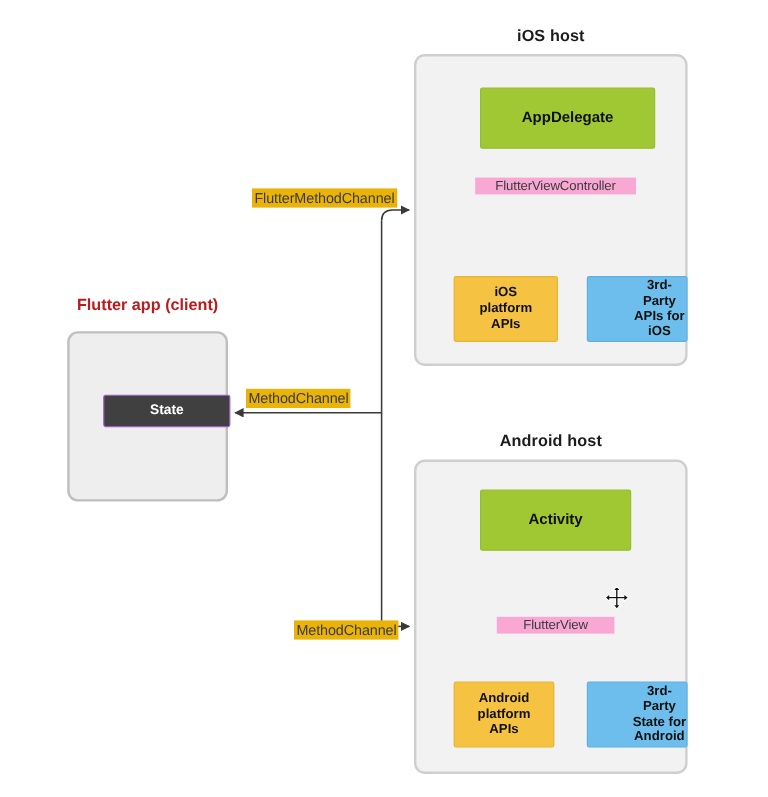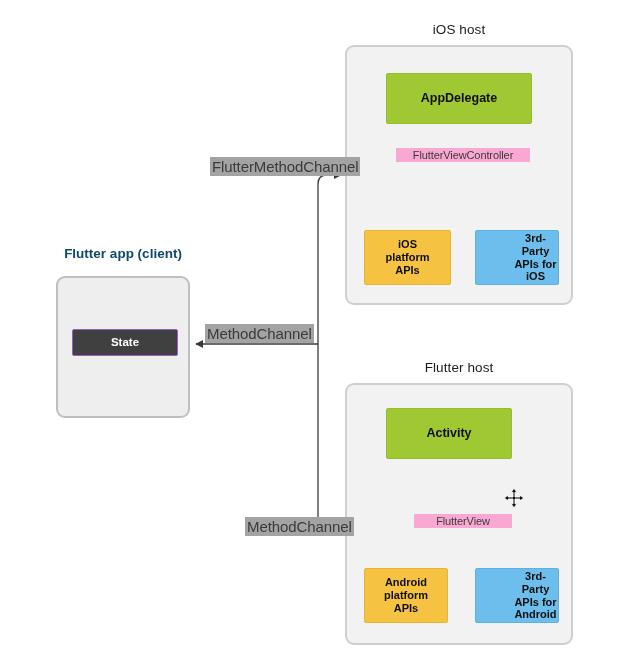--- a/index.html
+++ b/index.html
@@ -24,55 +24,56 @@
   .host-box {
     position: absolute;
     background: #f2f2f2;
     border: 2px solid #cfcfcf;
     border-radius: 9px;
     box-sizing: border-box;
   }
   .host-title {
     position: absolute;
     font-size: 13.5px;
-    font-weight: normal;
+    font-weight: bold;
     color: #1c1c1c;
     text-align: center;
     white-space: nowrap;
     letter-spacing: 0.1px;
   }
 
   
   .client-box {
     position: absolute;
     background: #eeeeee;
     border: 2px solid #bfbfbf;
     border-radius: 9px;
     box-sizing: border-box;
   }
   .client-title {
     position: absolute;
     font-size: 13.5px;
     font-weight: bold;
-    color: #0c4a6e;
+    color: #b91c1c;
     text-align: center;
     white-space: nowrap;
   }
 
   
   .node {
     position: absolute;
     box-sizing: border-box;
     display: flex;
     align-items: center;
     justify-content: center;
     text-align: center;
     font-weight: bold;
     line-height: 1.18;
     border-radius: 2px;
+    margin-left: 14px;
   }
   .node-green {
     background: #a0c832;
     border: 1px solid #96bd2c;
     color: #101010;
     font-size: 12.5px;
   }
   .node-orange {
     background: #f5c242;
     border: 1px solid #e8b531;
@@ -89,23 +90,23 @@
   .node-purple {
     background: #404040;
     border: 1px solid #9a5cc0;
     color: #ffffff;
     font-size: 11.5px;
   }
 
   
   .edge-label {
     position: absolute;
-    font-size: 15px;
+    font-size: 12px;
     color: #3b3b3b;
-    background: #a3a3a3;
+    background: #eab308;
     white-space: nowrap;
     padding: 1px 2px;
     letter-spacing: -0.1px;
   }
   .inner-label {
     position: absolute;
     font-size: 11px;
     color: #3b3b3b;
     background: #f9a8d4;
     white-space: nowrap;
@@ -196,21 +197,21 @@
     <span>iOS</span>
     <span>platform</span>
     <span>APIs</span>
   </div>
 
   <div class="node node-blue" style="left:475px; top:230px; width:84px; height:55px; flex-direction:column;">
     <span>3rd-Party</span>
     <span>APIs for iOS</span>
   </div>
 
-  <div class="host-title" style="left:345px; top:360px; width:228px;">Flutter host</div>
+  <div class="host-title" style="left:345px; top:360px; width:228px;">Android host</div>
 
   <div class="host-box" style="left:345px; top:383px; width:228px; height:262px;"></div>
 
   <div class="node node-green" style="left:386px; top:408px; width:126px; height:51px;">Activity</div>
 
   <div class="inner-label" style="left:414px; top:485px; width:92px; text-align:center;margin-top:29px;">FlutterView</div>
 
   <div class="move-cursor" style="left:503px; top:487px;">
     <svg viewBox="0 0 24 24" width="22" height="22" xmlns="http://www.w3.org/2000/svg">
       <path d="M12 1.5 L15.4 5.6 L13.1 5.6 L13.1 10.9 L18.4 10.9 L18.4 8.6 L22.5 12 L18.4 15.4 L18.4 13.1 L13.1 13.1 L13.1 18.4 L15.4 18.4 L12 22.5 L8.6 18.4 L10.9 18.4 L10.9 13.1 L5.6 13.1 L5.6 15.4 L1.5 12 L5.6 8.6 L5.6 10.9 L10.9 10.9 L10.9 5.6 L8.6 5.6 Z" fill="#111111" stroke="#ffffff" stroke-width="1"></path>
@@ -218,21 +219,21 @@
   </div>
 
   <div class="node node-orange" style="left:364px; top:568px; width:84px; height:55px; flex-direction:column;">
     <span>Android</span>
     <span>platform</span>
     <span>APIs</span>
   </div>
 
   <div class="node node-blue" style="left:475px; top:568px; width:84px; height:55px; flex-direction:column;">
     <span>3rd-Party</span>
-    <span>APIs for</span>
+    <span>State for</span>
     <span>Android</span>
   </div>
 
   <div class="client-title" style="left:56px; top:246px; width:134px;">Flutter app (client)</div>
 
   <div class="client-box" style="left:56px; top:276px; width:134px; height:142px;"></div>
 
   <div class="node node-purple" style="left:72px; top:329px; width:106px; height:27px;">State</div>
 
   <div class="edge-label" style="left:210px; top:157px;">FlutterMethodChannel</div>

